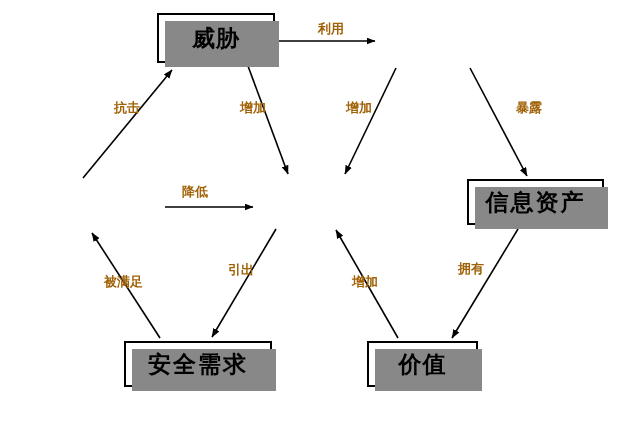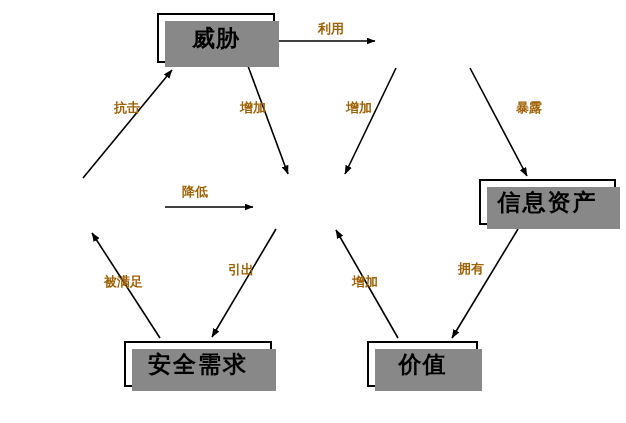--- a/index.html
+++ b/index.html
@@ -111,21 +111,21 @@
     <line x1="518" y1="229" x2="452" y2="338" stroke="#000000" stroke-width="1.6" marker-end="url(#arrowhead)"></line>
   </svg>
 
   <div class="node" style="left:157px; top:13px; width:118px; height:50px;">
     <span class="node-label">威胁</span>
   </div>
 
 
 
 
-  <div class="node" style="left:479px; top:179px; width:137px; height:46px;">
+  <div class="node" style="left:467px; top:179px; width:137px; height:46px;">
     <span class="node-label wide">信息资产</span>
   </div>
 
   <div class="node" style="left:124px; top:341px; width:148px; height:46px;">
     <span class="node-label wide">安全需求</span>
   </div>
 
   <div class="node" style="left:367px; top:341px; width:111px; height:46px;">
     <span class="node-label">价值</span>
   </div>

